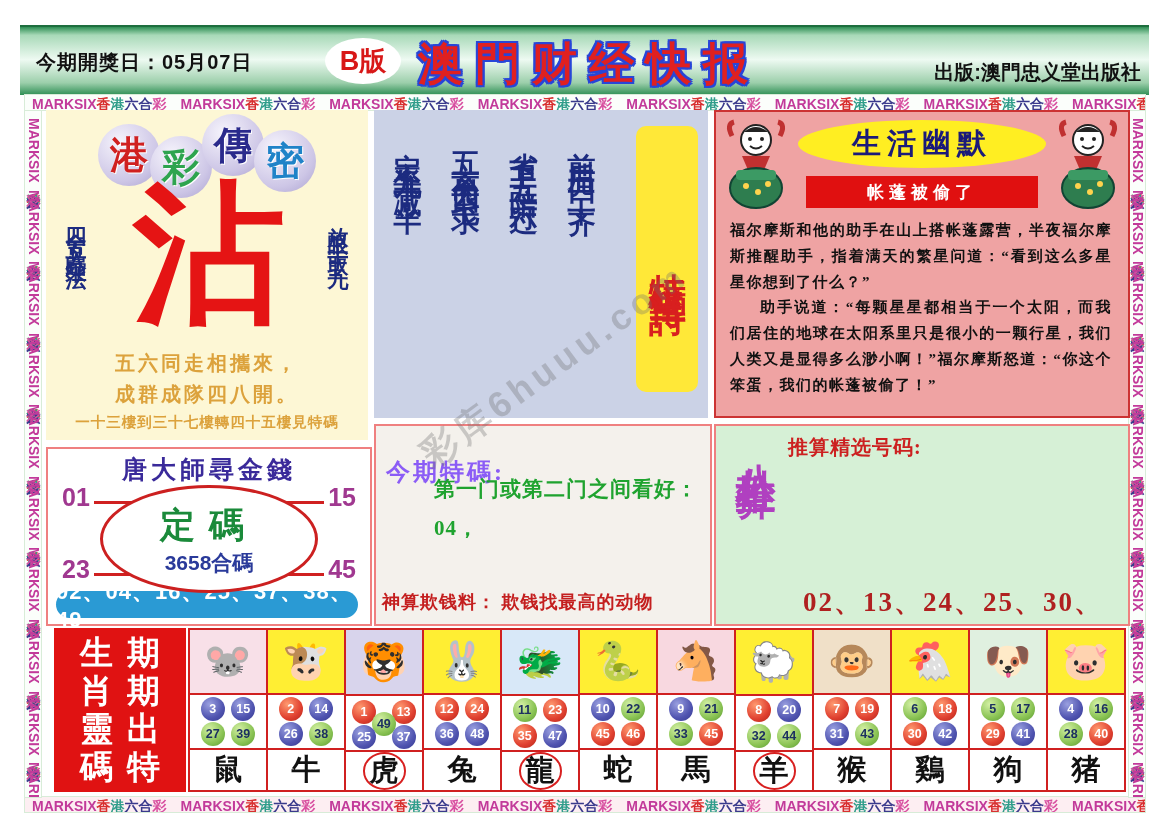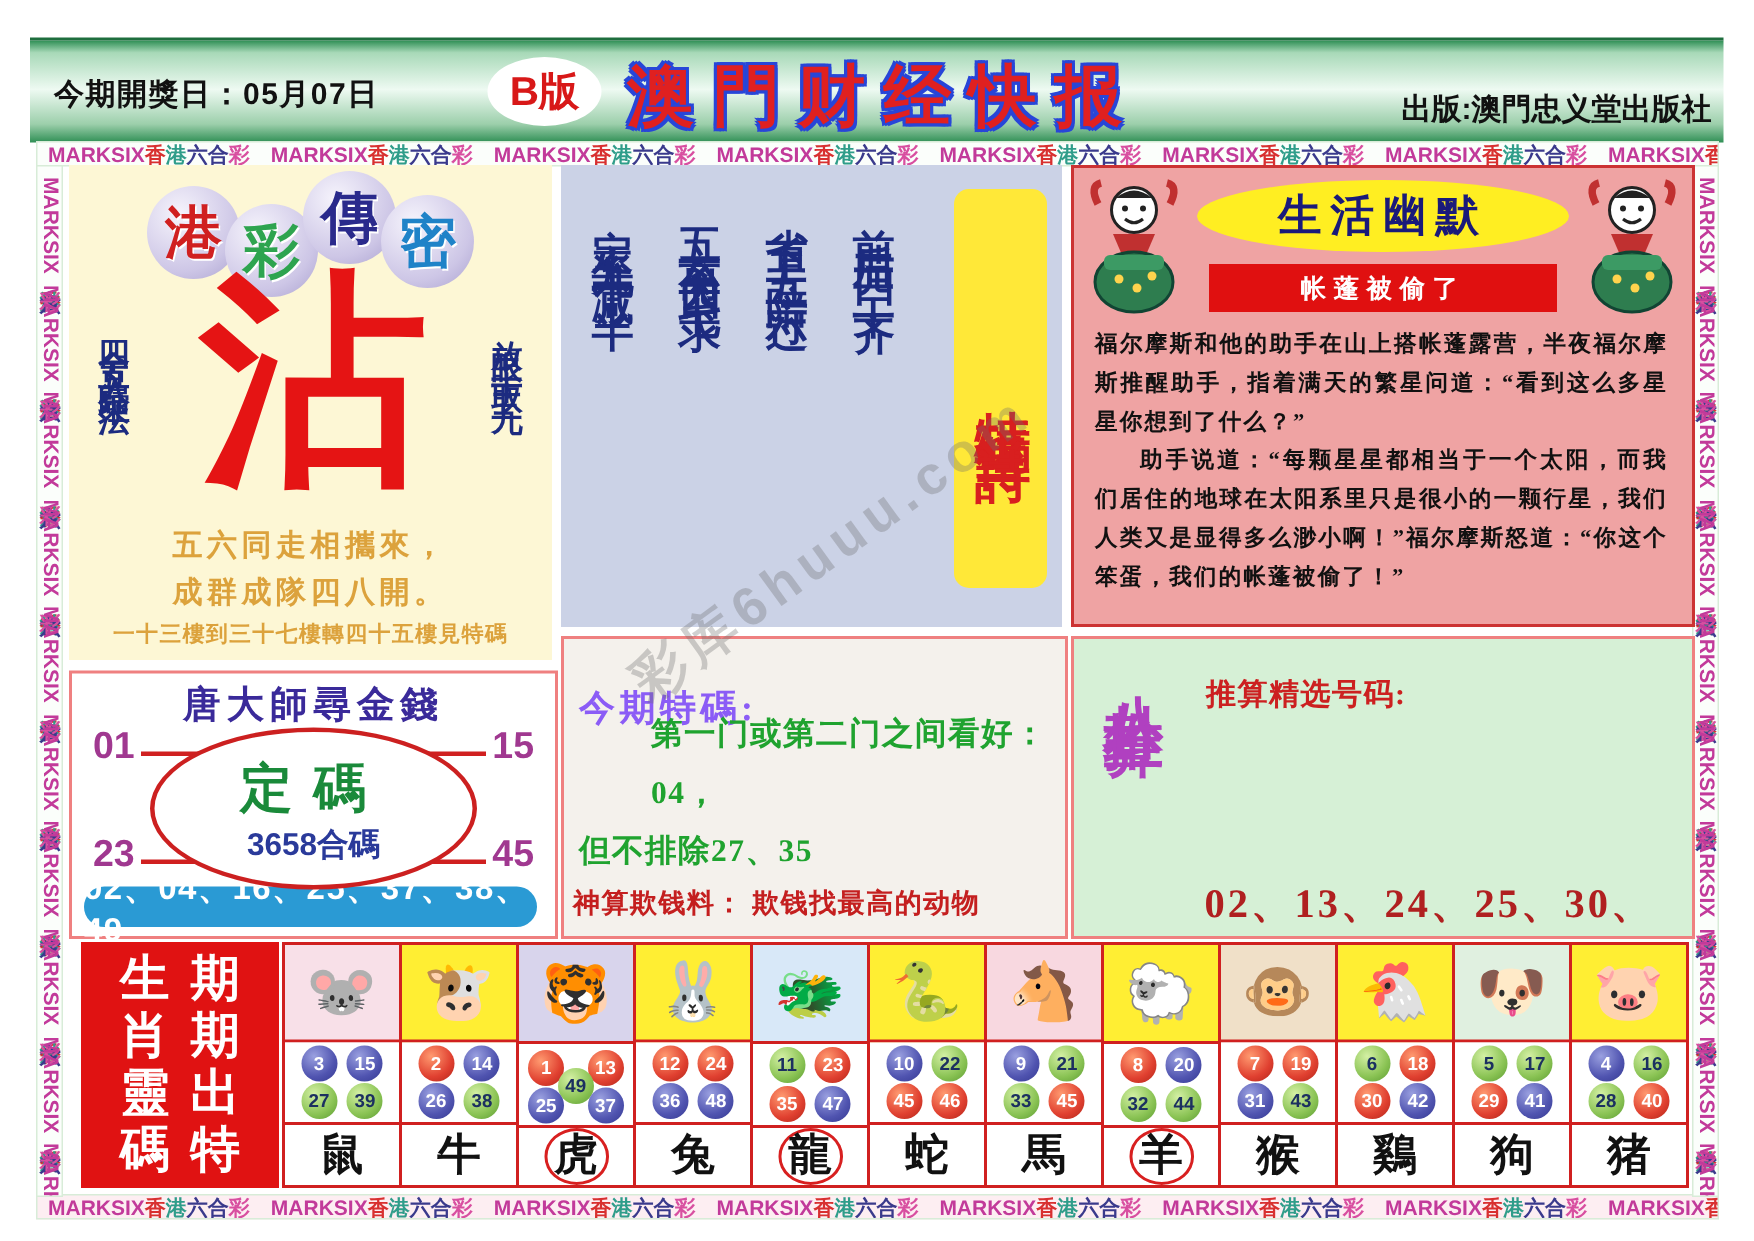--- a/index.html
+++ b/index.html
@@ -94,21 +94,21 @@
   .mascot{top:6px;width:64px;height:94px;}
   .mascot-l{left:8px;} .mascot-r{right:8px;}
 
   
   .pF{left:714px;top:424px;width:412px;height:198px;background:#d6f0d6;border:2px solid #ef8080;}
   .pF-title{left:12px;top:6px;height:186px;writing-mode:vertical-rl;text-orientation:upright;
     font-size:40px;font-weight:bold;color:#b040c0;letter-spacing:5px;font-family:"Liberation Serif",serif;}
   .pF-text{left:72px;top:6px;width:330px;font-size:20px;font-weight:bold;color:#cc2020;line-height:1.55;
     font-family:"Liberation Serif",serif;letter-spacing:1px;}
   .pF-text .ind{text-indent:2.4em;margin:0;}
-  .pF-label{margin:16px;}
+  .pF-label{margin:0;}
   .pF-nums{left:72px;top:158px;width:330px;text-align:center;font-size:27px;font-weight:bold;color:#b02020;letter-spacing:2px;font-family:"Liberation Serif",serif;}
 
   
   .ztable{left:54px;top:628px;width:1072px;height:164px;}
   .zblock{left:0;top:0;width:132px;height:164px;background:#e01212;display:flex;align-items:center;justify-content:center;}
   .zblock-grid{display:grid;grid-template-columns:1fr 1fr;grid-auto-rows:38px;column-gap:14px;}
   .zblock-grid span{color:#fff;font-size:33px;font-weight:bold;font-family:"Liberation Serif",serif;line-height:38px;}
   .zgrid{left:134px;top:0;width:938px;height:164px;display:flex;border:2px solid #d02020;box-sizing:border-box;}
   .zcol{flex:1;display:flex;flex-direction:column;border-right:2px solid #d02020;box-sizing:border-box;}
   .zcol:last-child{border-right:none;}
@@ -212,21 +212,20 @@
       </div>
     <div class="abs pC-tag">
       <span>特碼生肖詩</span>
     </div>
   </div>
 
   <div class="abs pD">
     <div class="abs pD-title">今期特碼:</div>
     <div class="abs pD-lines" id="tema-lines">
         <p>第一门或第二门之间看好：04，</p>
-        <p>但不排除27、35</p>
       </div>
     <div class="abs pD-red">神算欺钱料： 欺钱找最高的动物</div>
   </div>
 
   <div class="abs pE">
     <svg class="abs mascot mascot-l" viewBox="0 0 64 94">
       <path d="M8 18 Q2 6 10 4" stroke="#c03030" stroke-width="5" fill="none"></path>
       <path d="M56 18 Q62 6 54 4" stroke="#c03030" stroke-width="5" fill="none"></path>
       <circle cx="32" cy="22" r="15" fill="#fff" stroke="#222" stroke-width="2"></circle>
       <path d="M20 14 Q32 4 44 14" fill="#222"></path>

